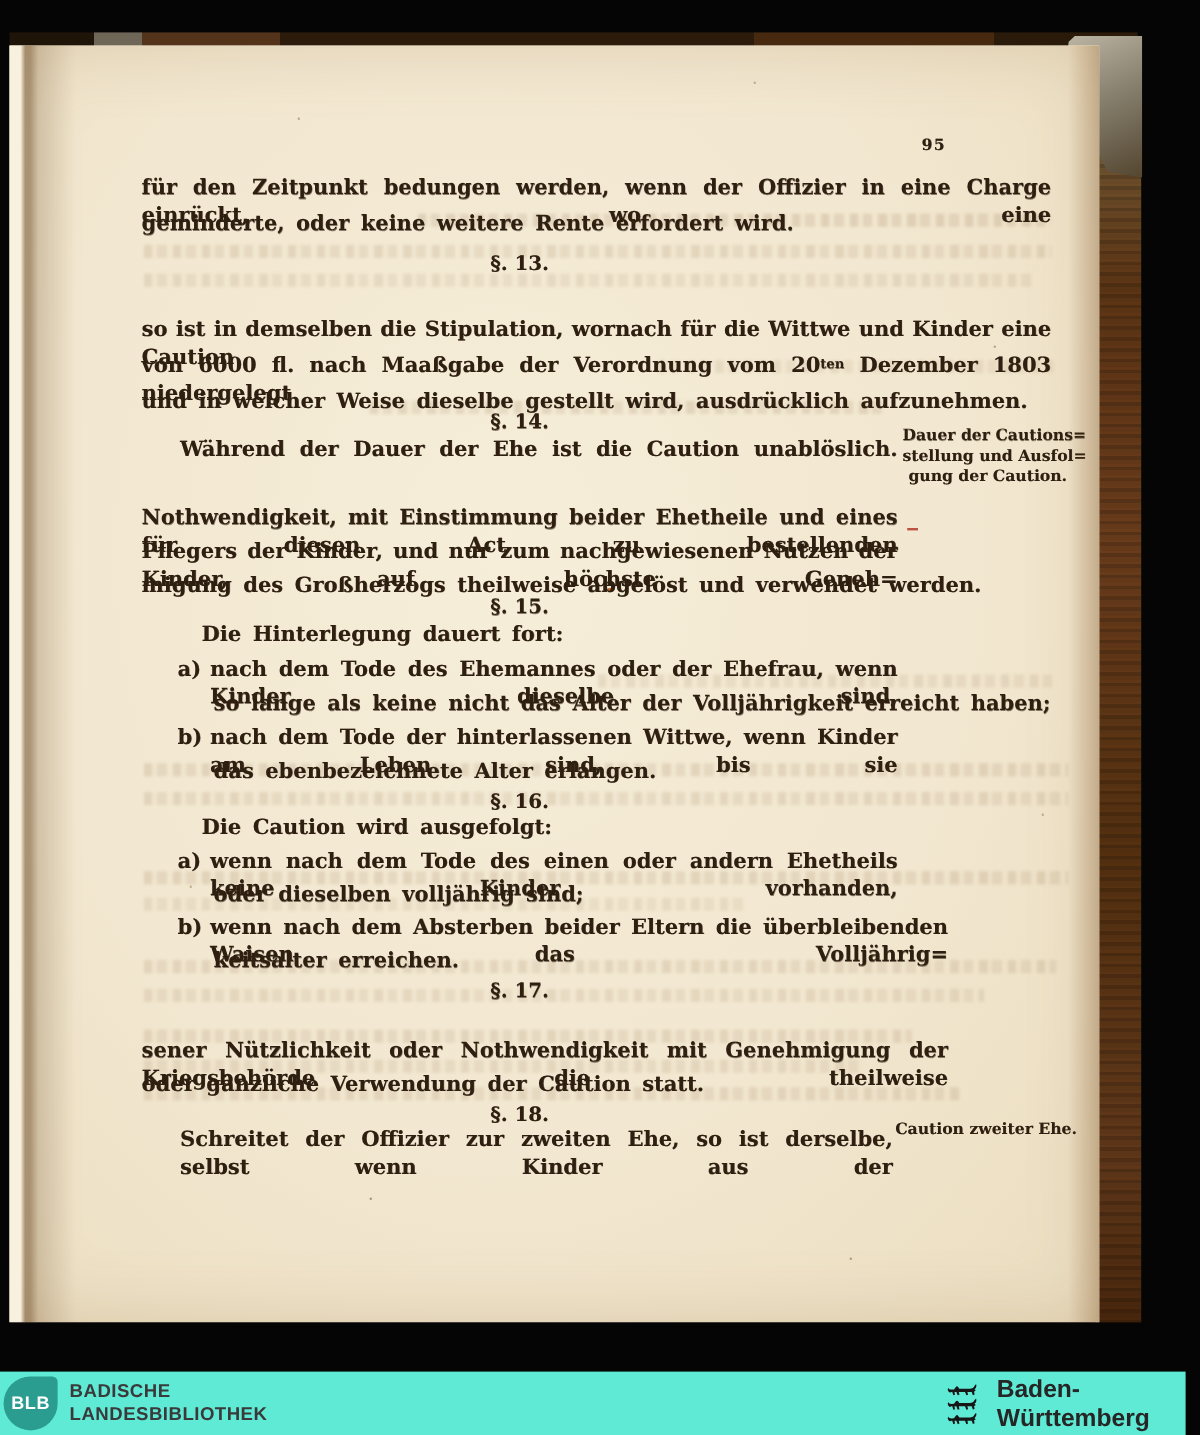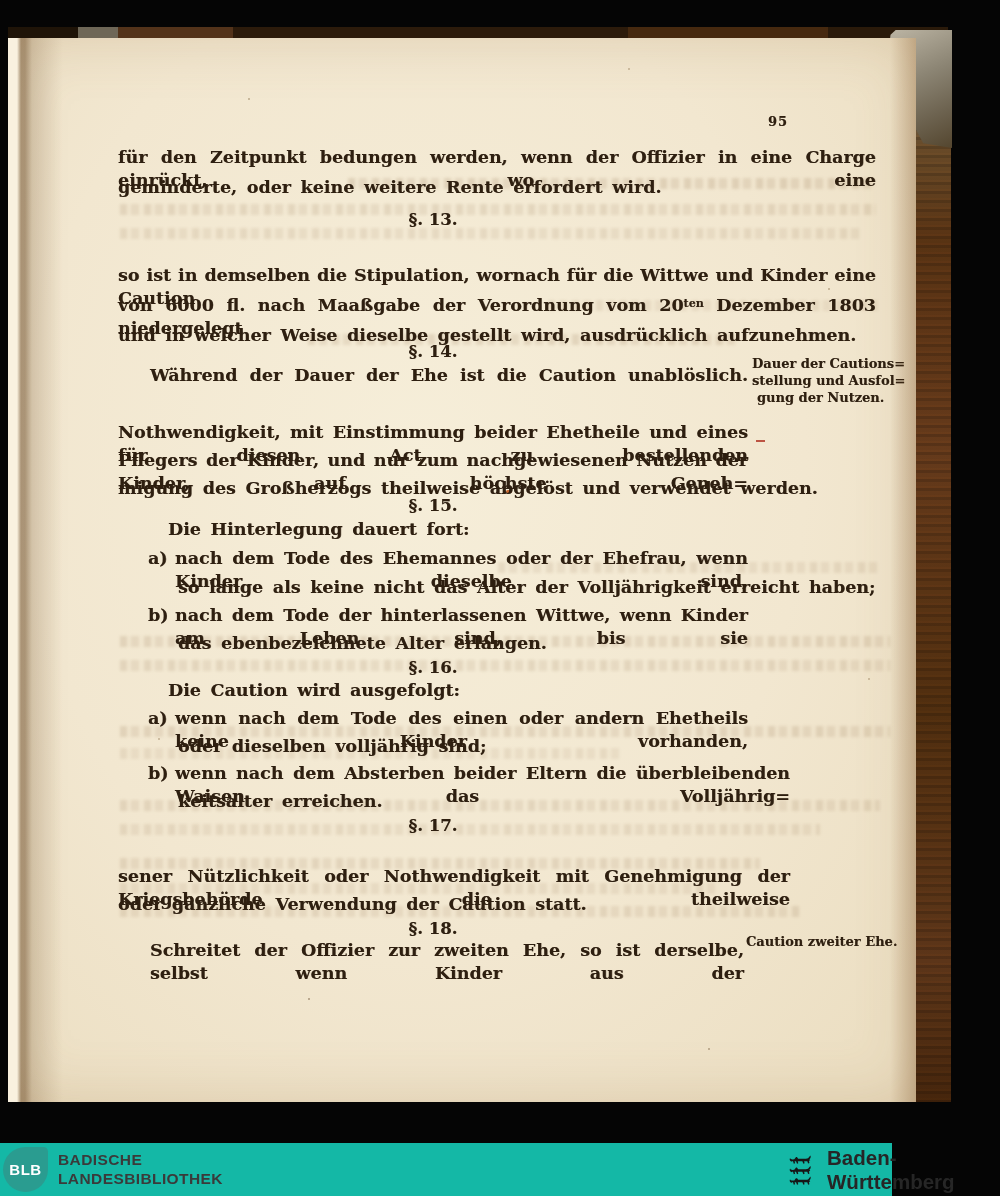--- a/index.html
+++ b/index.html
@@ -88,22 +88,22 @@
   .speck-a{position:absolute;left:498px;top:452px;width:6px;height:3px;border-radius:2px;background:#c05a1e;opacity:.9;}
   .speck-b{position:absolute;left:748px;top:402px;width:9px;height:2px;background:#b33a2a;opacity:.85;}
   .dust{position:absolute;left:0;top:0;width:2px;height:2px;border-radius:50%;
     box-shadow:240px 60px 0 rgba(120,90,50,.45), 620px 30px 0 rgba(120,90,50,.4),
       820px 250px 0 rgba(120,90,50,.45), 300px 960px 0 rgba(100,70,40,.5),
       700px 1010px 0 rgba(100,70,40,.45), 150px 700px 0 rgba(120,90,50,.4),
       560px 420px 0 rgba(120,90,50,.35), 860px 640px 0 rgba(120,90,50,.4);}
 
   
   .footer{
-    position:absolute;left:0;top:1143px;width:892px;height:53px;
-    background:#14b8a6;font-family:"Liberation Sans", sans-serif;
+    position:absolute;left:0;top:1143px;width:988px;height:53px;
+    background:#5eead4;font-family:"Liberation Sans", sans-serif;
   }
   .blb-logo{
     position:absolute;left:3px;top:4px;width:45px;height:45px;
     background:#2a9c90;border-radius:50% 10% 50% 50%;
     display:flex;align-items:center;justify-content:center;
   }
   .blb-logo span{color:#fff;font-weight:bold;font-size:15px;letter-spacing:.5px;}
   .lib-name{
     position:absolute;left:58px;top:7px;color:#3a3a3a;
     font-weight:bold;font-size:15.5px;line-height:19px;letter-spacing:.4px;
@@ -151,21 +151,21 @@
 
   <div class="ln head" style="top:170px">§. 13.</div>
   <div class="ln jst wW" style="top:226px">so ist in demselben die Stipulation, wornach für die Wittwe und Kinder eine Caution</div>
   <div class="ln jst wW" style="top:256px"><span>von 6000 fl. nach Maaßgabe der Verordnung vom 20</span><span class="sup">ten</span> <span>Dezember 1803 niedergelegt</span></div>
   <div class="ln nat" style="left:110px;top:286px">und in welcher Weise dieselbe gestellt wird, ausdrücklich aufzunehmen.</div>
 
   <div class="ln head" style="top:302px">§. 14.</div>
   <div class="ln jst wNi" style="top:326px">Während der Dauer der Ehe ist die Caution unablöslich.</div>
   <div class="ln mn" style="left:744px;top:318px">Dauer der Cautions=</div>
   <div class="ln mn" style="left:744px;top:335px">stellung und Ausfol=</div>
-  <div class="ln mn" style="left:749px;top:352px">gung der Nutzen.</div>
+  <div class="ln mn" style="left:749px;top:352px">gung der Caution.</div>
   <div class="ln jst wN" style="top:411px">Pflegers der Kinder, und nur zum nachgewiesenen Nutzen der Kinder, auf höchste Geneh=</div>
   <div class="ln jst wN" style="top:383px">Nothwendigkeit, mit Einstimmung beider Ehetheile und eines für diesen Act zu bestellenden</div>
   <div class="ln nat" style="left:110px;top:439px">migung des Großherzogs theilweise abgelöst und verwendet werden.</div>
 
   <div class="ln head" style="top:456px">§. 15.</div>
   <div class="ln nat intro" style="top:480px">Die Hinterlegung dauert fort:</div>
   <div class="ln mk" style="top:509px">a)</div>
   <div class="ln jst li" style="top:509px">nach dem Tode des Ehemannes oder der Ehefrau, wenn Kinder dieselbe sind,</div>
   <div class="ln nat" style="left:170px;top:538px">so lange als keine nicht das Alter der Volljährigkeit erreicht haben;</div>
   <div class="ln mk" style="top:566px">b)</div>

